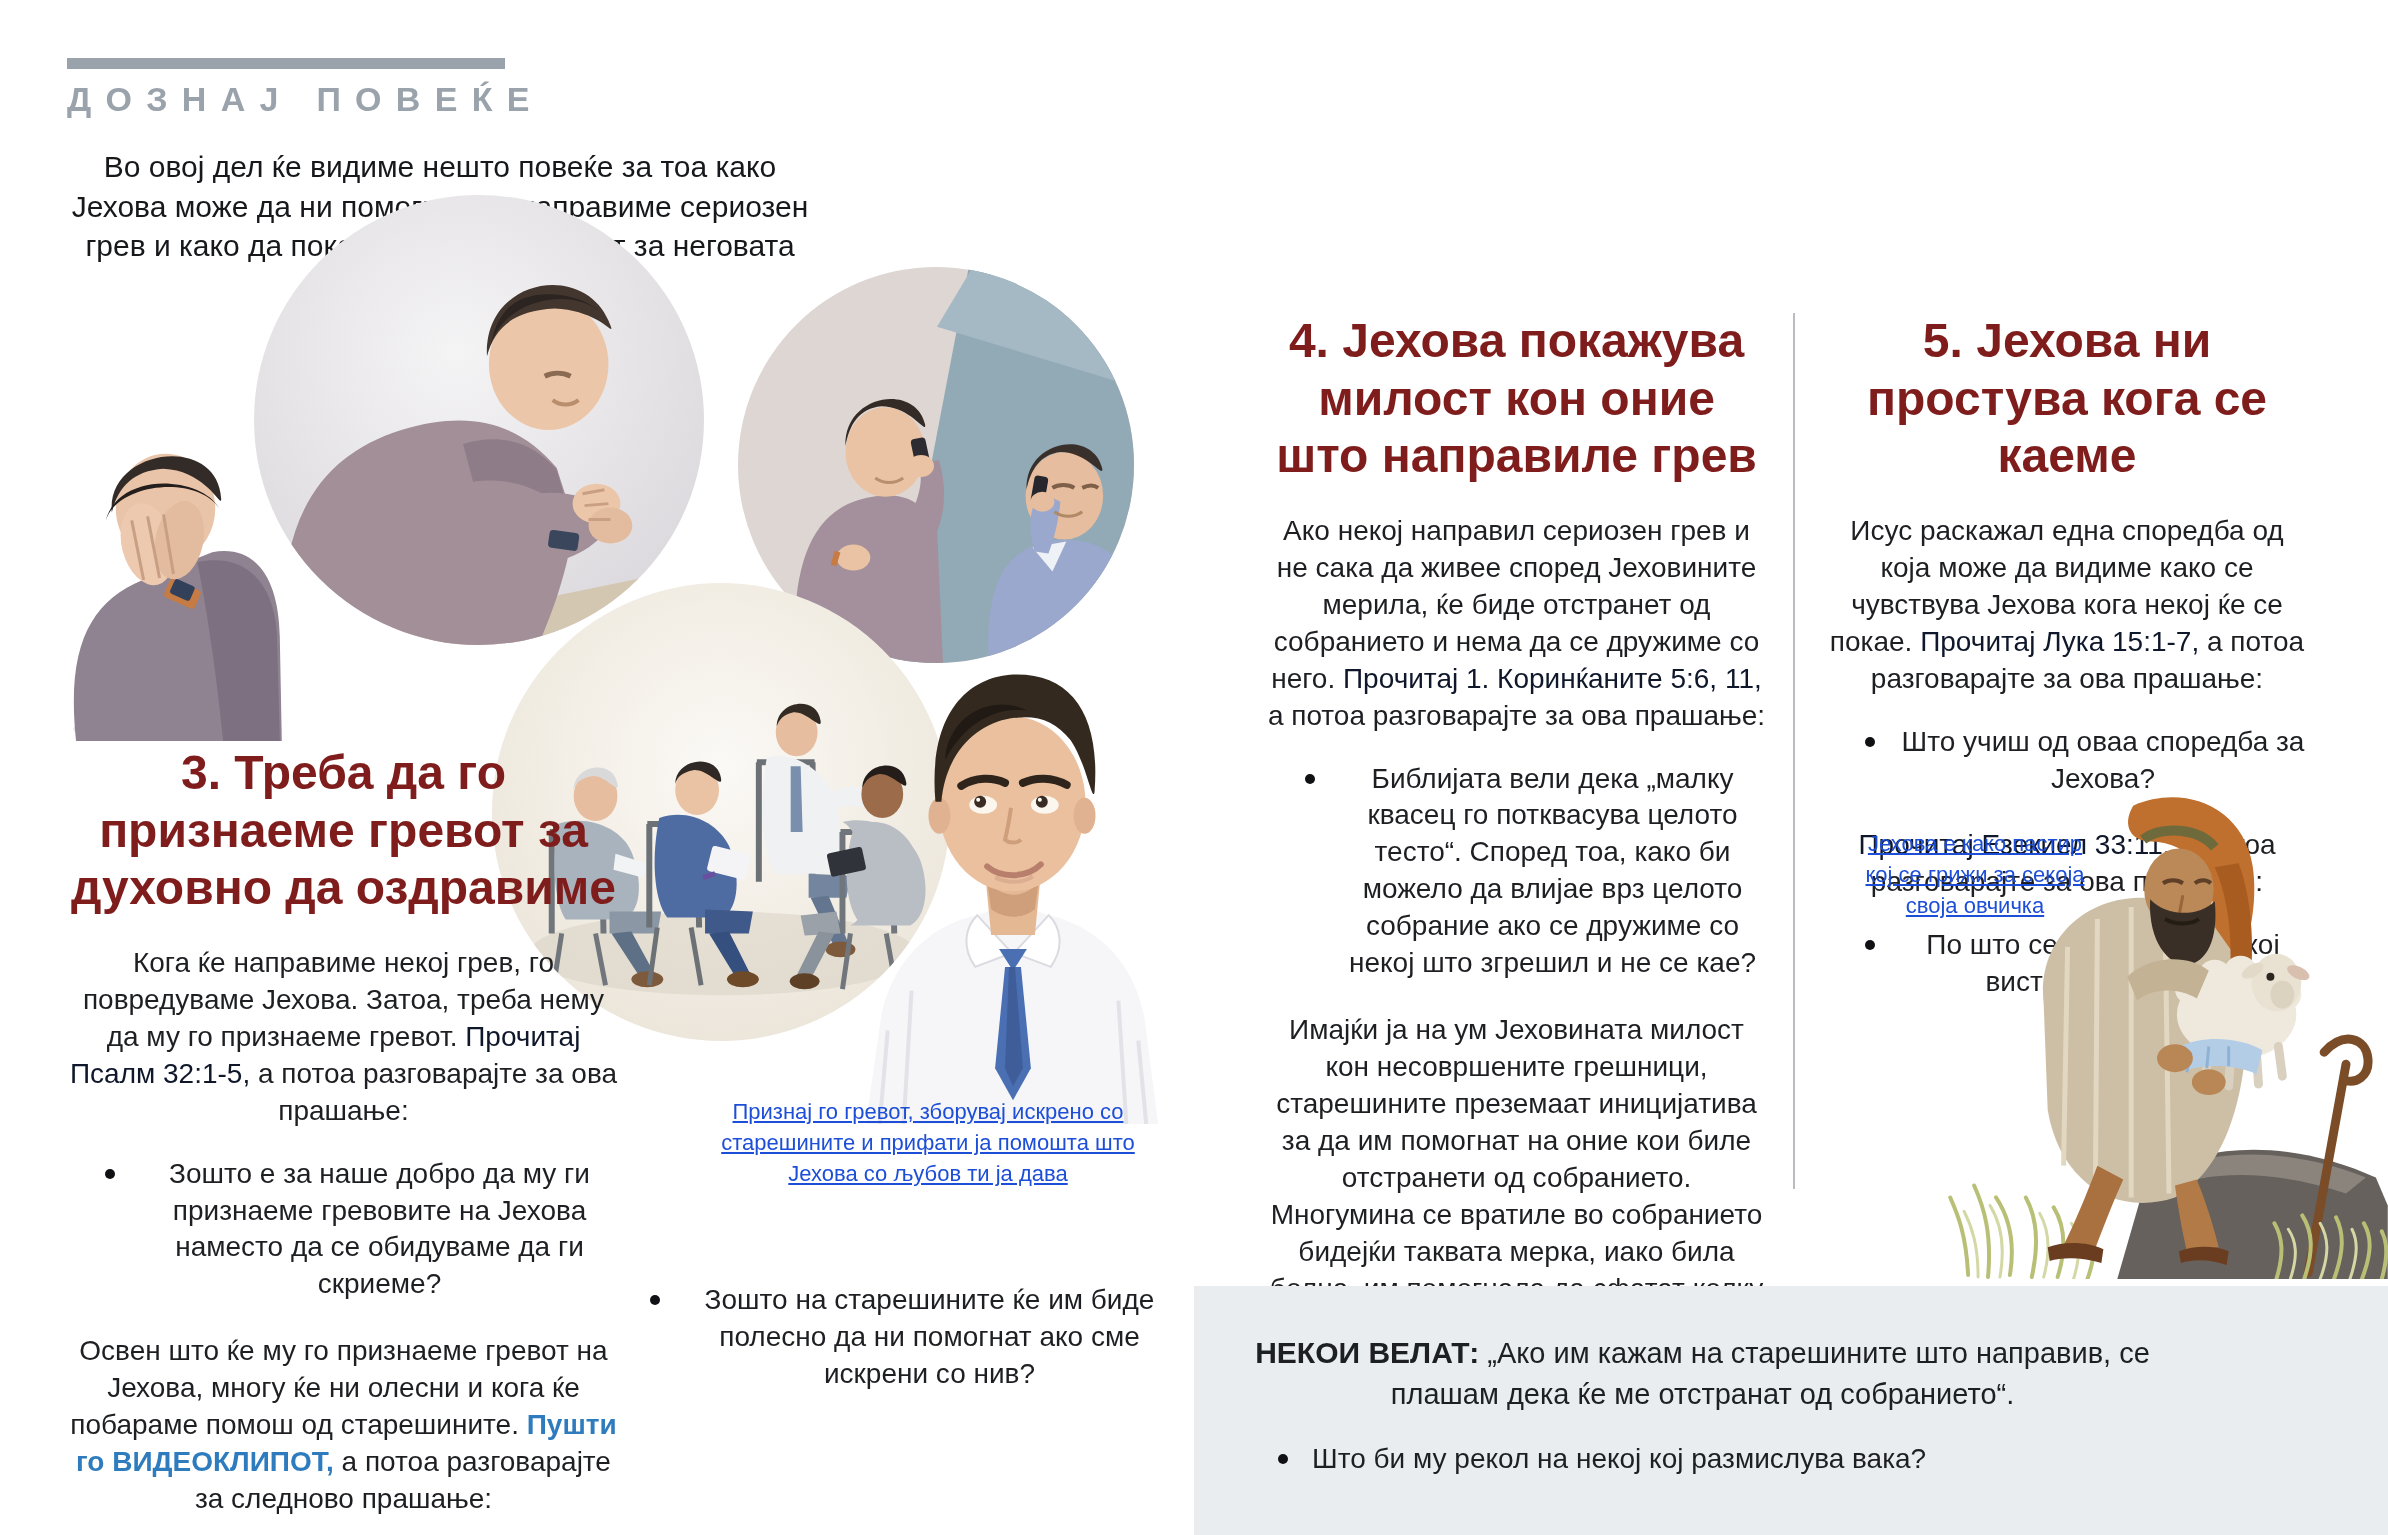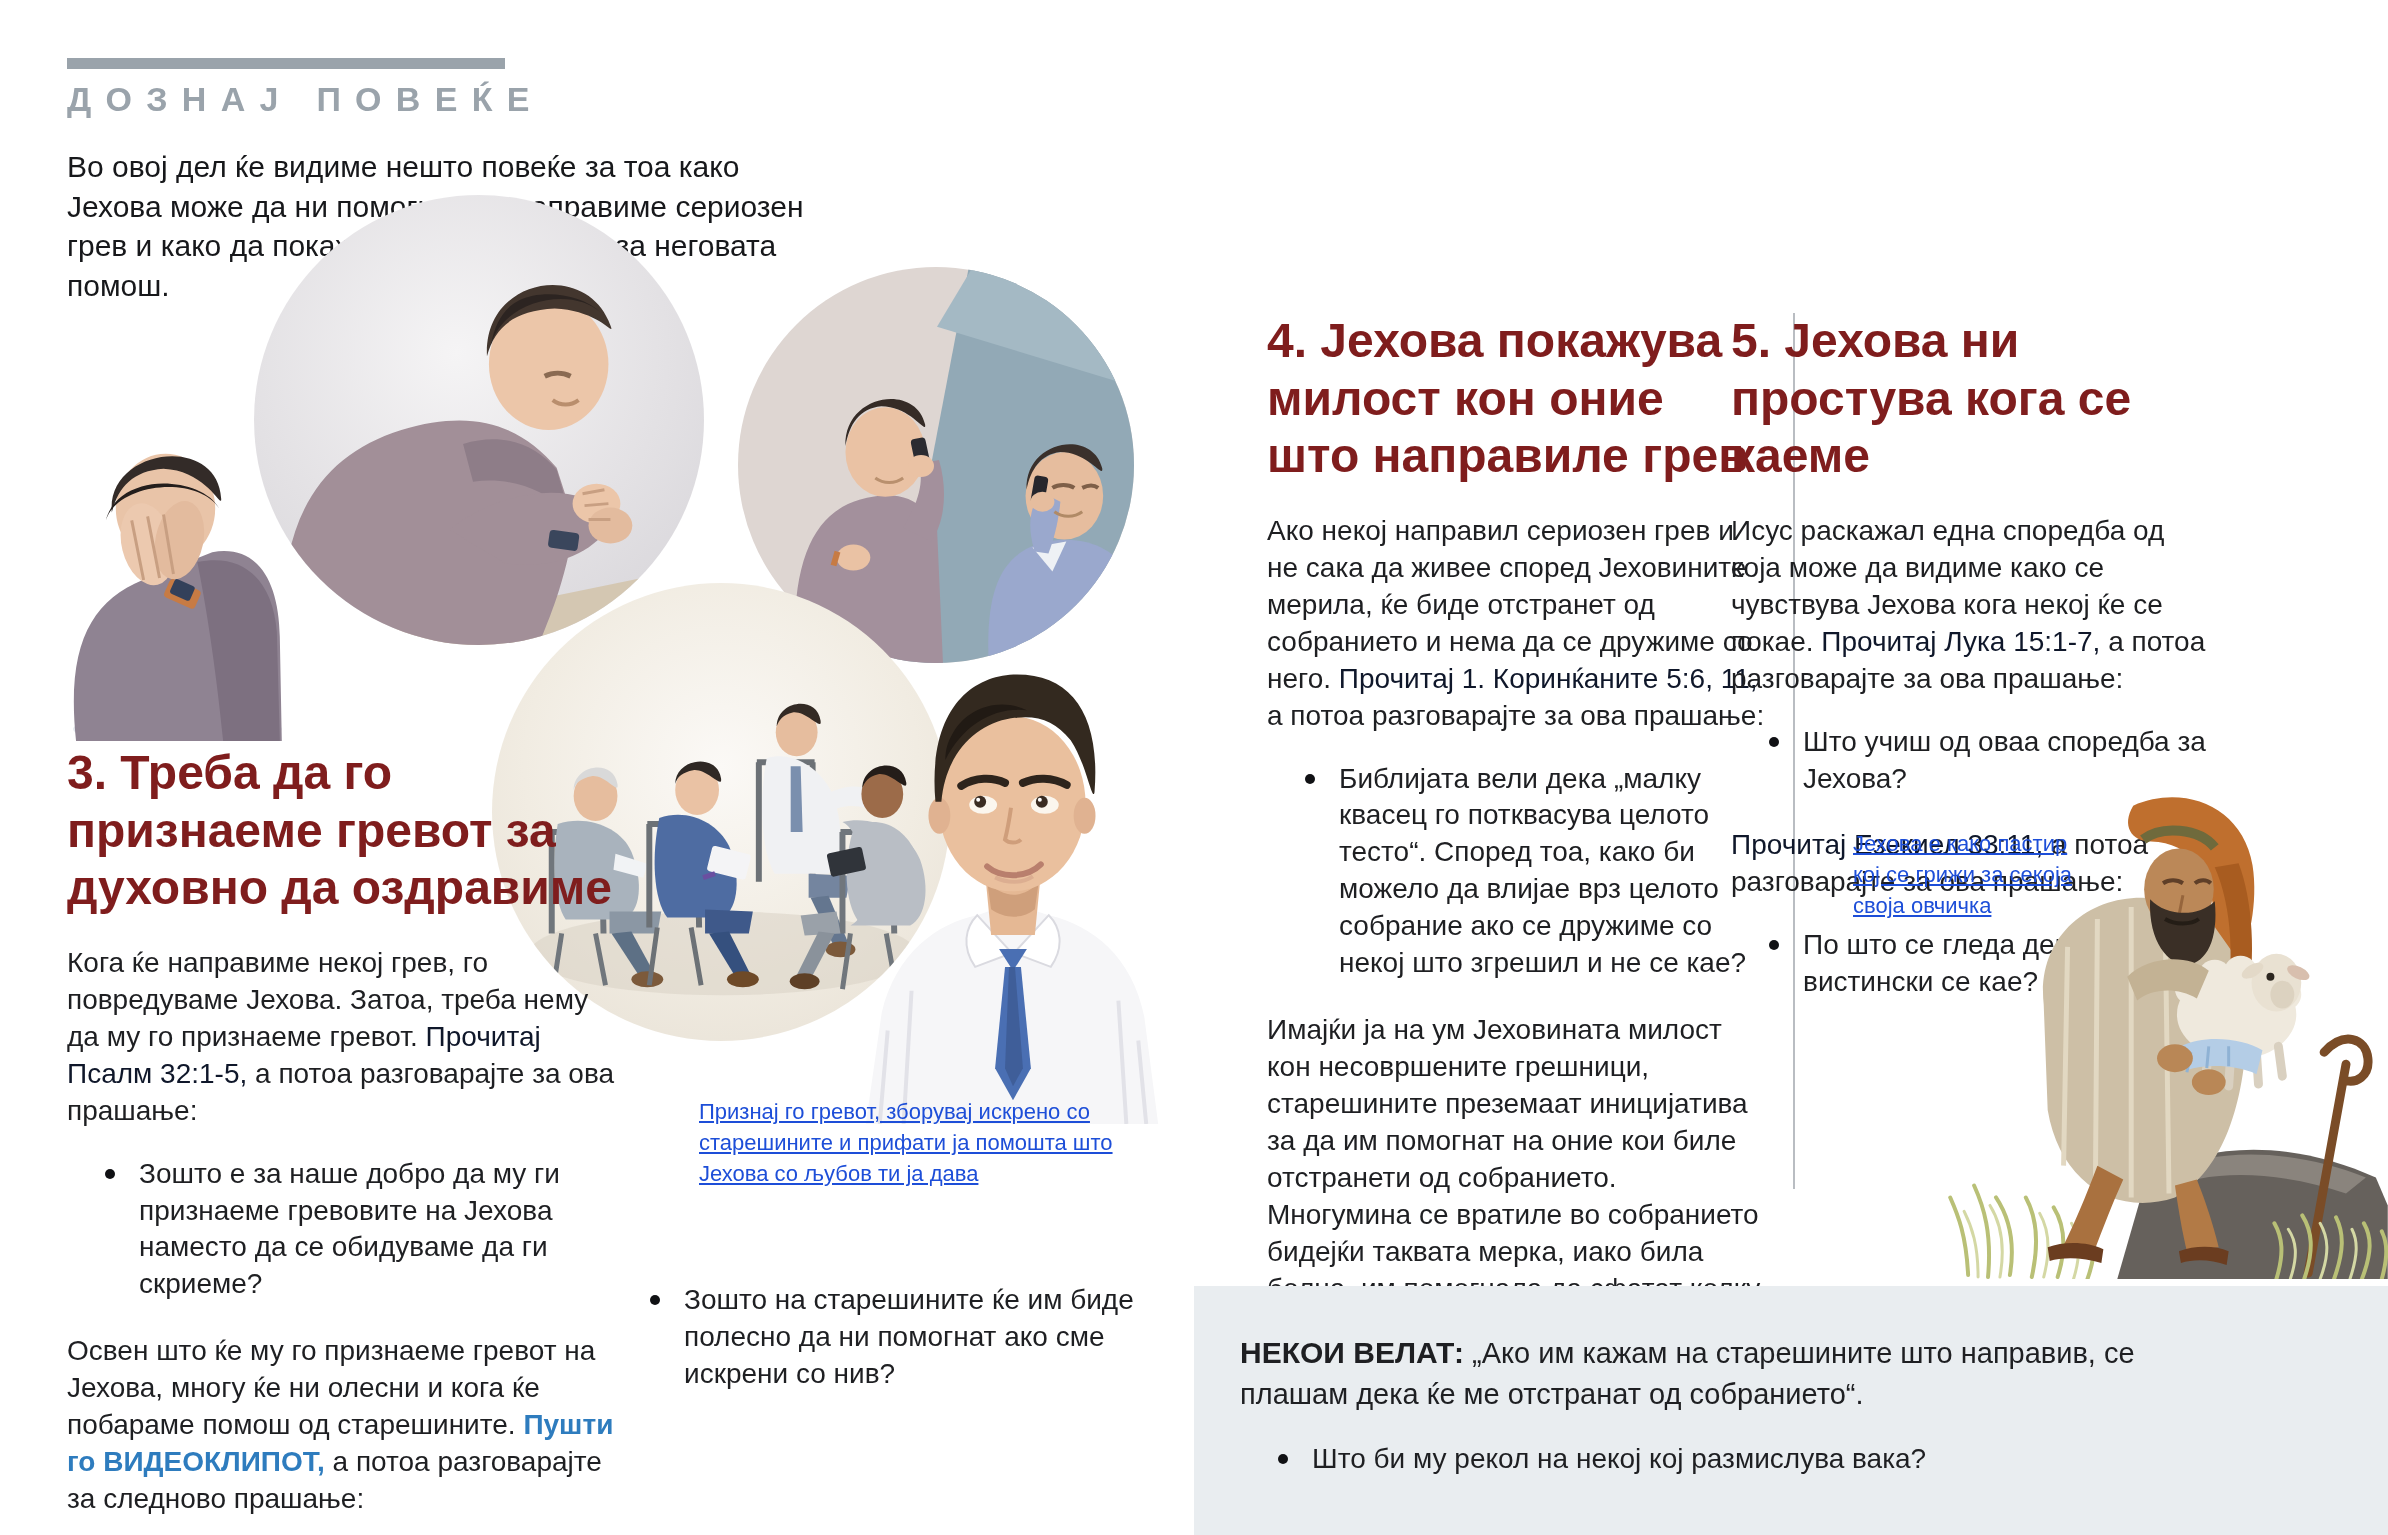--- a/index.html
+++ b/index.html
@@ -1,17 +1,17 @@
 <!DOCTYPE html>
 <html lang="mk"><head>
 <meta charset="utf-8">
 <style>
   html,body{margin:0;padding:0;background:#ffffff;}
   .page{position:relative;width:2388px;height:1535px;background:#ffffff;overflow:hidden;
-        font-family:"Liberation Sans","DejaVu Sans",sans-serif;color:#1e1f22;}
+        font-family:"Liberation Sans","DejaVu Sans",sans-serif;color:#1e1f22;text-align:center;}
   
   .kicker-bar{position:absolute;left:67px;top:58px;width:438px;height:11px;background:#9aa3ab;}
   .kicker{position:absolute;left:67px;top:80px;font-size:34px;font-weight:bold;
           letter-spacing:.42em;color:#9aa3ab;white-space:nowrap;}
   .intro{position:absolute;left:67px;top:147px;width:746px;font-size:30px;line-height:1.32;color:#17181b;}
   
   .col{position:absolute;}
   h2.sec{font-size:48px;line-height:1.2;font-weight:bold;color:#7f1d1d;margin:0 0 28px 0;}
   p.body{font-size:28px;line-height:1.32;margin:0 0 26px 0;}
   .ref{color:#0f172a;font-weight:normal;text-decoration:none;cursor:pointer;margin-top:28px;}
@@ -233,21 +233,21 @@
     </div>
     <p class="body">Имајќи ја на ум Јеховината милост кон несовршените грешници, старешините преземаат иницијатива за да им помогнат на оние кои биле отстранети од собранието. Многумина се вратиле во собранието бидејќи таквата мерка, иако била болна, им помогнала да сфатат колку е сериозно она што го направиле (Псалм 141:5).</p>
     <div class="bullet">
       <span class="dot"></span>
       <span>Како начинот на кој Јехова постапува со грешниците покажува дека тој е разумен, милостив и полн со љубов?</span>
     </div>
   </div>
 
   <div class="divider"></div>
 
-  <div class="col" style="left:1731px;top:312px;width:480px;">
+  <div class="col" style="left:1827px;top:312px;width:480px;">
     <h2 class="sec">5. Јехова ни простува кога се каеме</h2>
     <p class="body"><span>Исус раскажал една споредба од која може да видиме како се чувствува Јехова кога некој ќе се покае. </span><a class="ref">Прочитај Лука 15:1-7,</a><span> а потоа разговарајте за ова прашање:</span></p>
     <div class="bullet">
       <span class="dot"></span>
       <span>Што учиш од оваа споредба за Јехова?</span>
     </div>
     <p class="body"><a class="ref">Прочитај Езекиел 33:11,</a><span> а потоа разговарајте за ова прашање:</span></p>
     <div class="bullet">
       <span class="dot"></span>
       <span>По што се гледа дека некој вистински се кае?</span>

